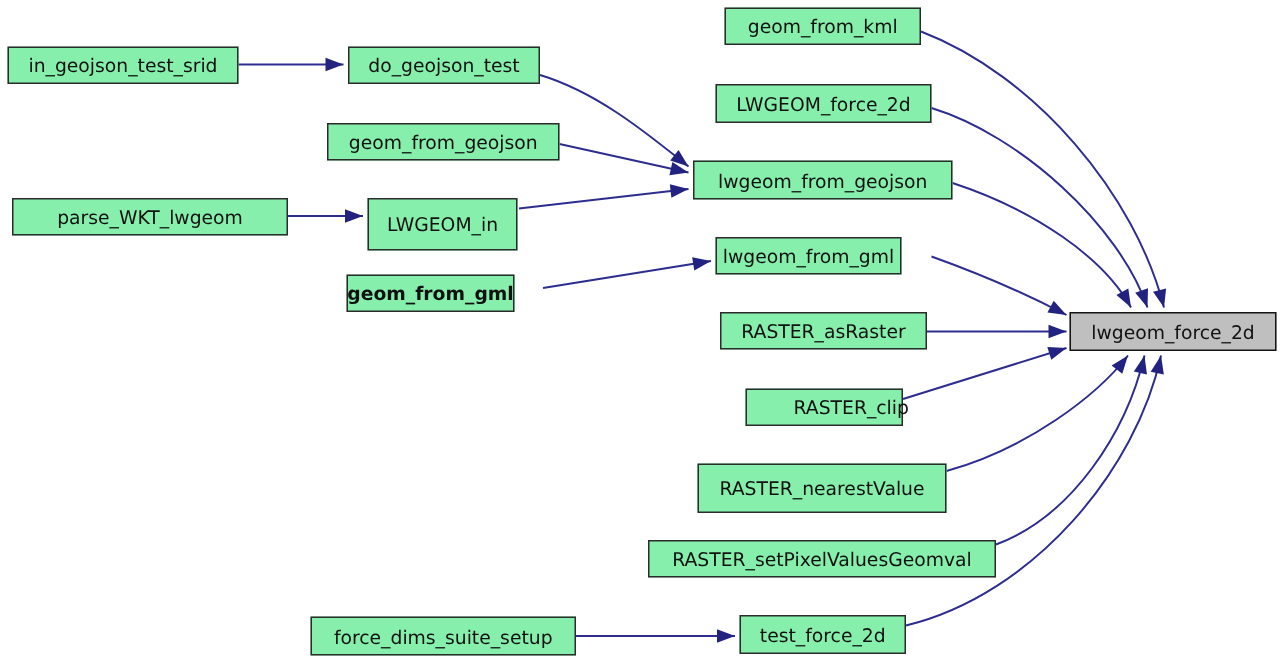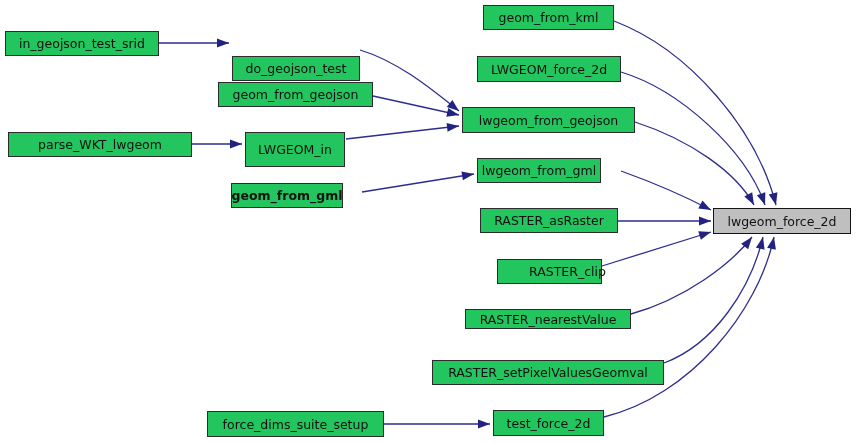--- a/index.html
+++ b/index.html
@@ -16,21 +16,21 @@
     overflow: hidden;
   }
   #edge-layer {
     position: absolute;
     left: 0; top: 0;
     width: 856px; height: 443px;
   }
   .graph-node {
     position: absolute;
     box-sizing: border-box;
-    background: #22c55e;
+    background: #86efac;
     border: 1.5px solid #2b2b2b;
     display: flex;
     align-items: center;
     justify-content: center;
     font-size: 12.5px;
     color: #111111;
     white-space: nowrap;
     cursor: pointer;
   }
   .graph-node.highlight {
@@ -72,29 +72,29 @@
       <polygon points="711,232 698.2043785534136,231.27745464110652 700.8843649754913,239.86917581776717" fill="#222280"></polygon>
       <path d="M631,314 C685,299 731,264 752,237" fill="none" stroke="#2d2d8f" stroke-width="1.3"></path>
       <polygon points="752,237 741.0806276596276,243.70949384769878 748.1847976160144,249.23495936933304" fill="#222280"></polygon>
       <path d="M664,363 C715,344 751,288 763,237" fill="none" stroke="#2d2d8f" stroke-width="1.3"></path>
       <polygon points="763,237 755.8711507377924,247.65032901823795 764.6319052527946,249.71168302176787" fill="#222280"></polygon>
       <path d="M604,417 C690,396 758,312 774,237" fill="none" stroke="#2d2d8f" stroke-width="1.3"></path>
       <polygon points="774,237 767.0953705748443,247.79704091412438 775.8973061026632,249.67478716005903" fill="#222280"></polygon>
     </svg>
 
 <div class="graph-node" style="left: 5px; top: 31px; width: 154px; height: 25px;">in_geojson_test_srid</div>
-    <div class="graph-node" style="left: 232px; top: 31px; width: 128px; height: 25px; margin-top: 25px;">do_geojson_test</div>
+    <div class="graph-node" style="left: 232px; top: 31px; width: 128px; height: 25px;">do_geojson_test</div>
     <div class="graph-node" style="left: 218px; top: 82px; width: 155px; height: 25px;">geom_from_geojson</div>
     <div class="graph-node" style="left: 8px; top: 132px; width: 184px; height: 25px;">parse_WKT_lwgeom</div>
     <div class="graph-node" style="left: 245px; top: 132px; width: 100px; height: 35px;">LWGEOM_in</div>
     <div class="graph-node" style="left: 231px; top: 183px; width: 112px; height: 25px; font-weight: bold;">geom_from_gml</div>
     <div class="graph-node" style="left: 483px; top: 5px; width: 131px; height: 25px;">geom_from_kml</div>
     <div class="graph-node" style="left: 477px; top: 56px; width: 144px; height: 26px;">LWGEOM_force_2d</div>
     <div class="graph-node" style="left: 462px; top: 107px; width: 173px; height: 26px;">lwgeom_from_geojson</div>
     <div class="graph-node" style="left: 477px; top: 158px; width: 124px; height: 25px;">lwgeom_from_gml</div>
     <div class="graph-node" style="left: 480px; top: 208px; width: 138px; height: 25px;">RASTER_asRaster</div>
     <div class="graph-node" style="left: 497px; top: 259px; width: 105px; height: 25px; padding-left: 36px;">RASTER_clip</div>
-    <div class="graph-node" style="left: 465px; top: 309px; width: 166px; height: 20px;">RASTER_nearestValue</div>
+    <div class="graph-node" style="left: 465px; top: 309px; width: 166px; height: 33px;">RASTER_nearestValue</div>
     <div class="graph-node" style="left: 432px; top: 360px; width: 232px; height: 25px;">RASTER_setPixelValuesGeomval</div>
     <div class="graph-node" style="left: 207px; top: 411px; width: 177px; height: 26px;">force_dims_suite_setup</div>
     <div class="graph-node" style="left: 493px; top: 410px; width: 111px; height: 26px;">test_force_2d</div>
     <div class="graph-node highlight" style="left: 713px; top: 208px; width: 138px; height: 26px;">lwgeom_force_2d</div>
   </div>
 
 </body></html>

